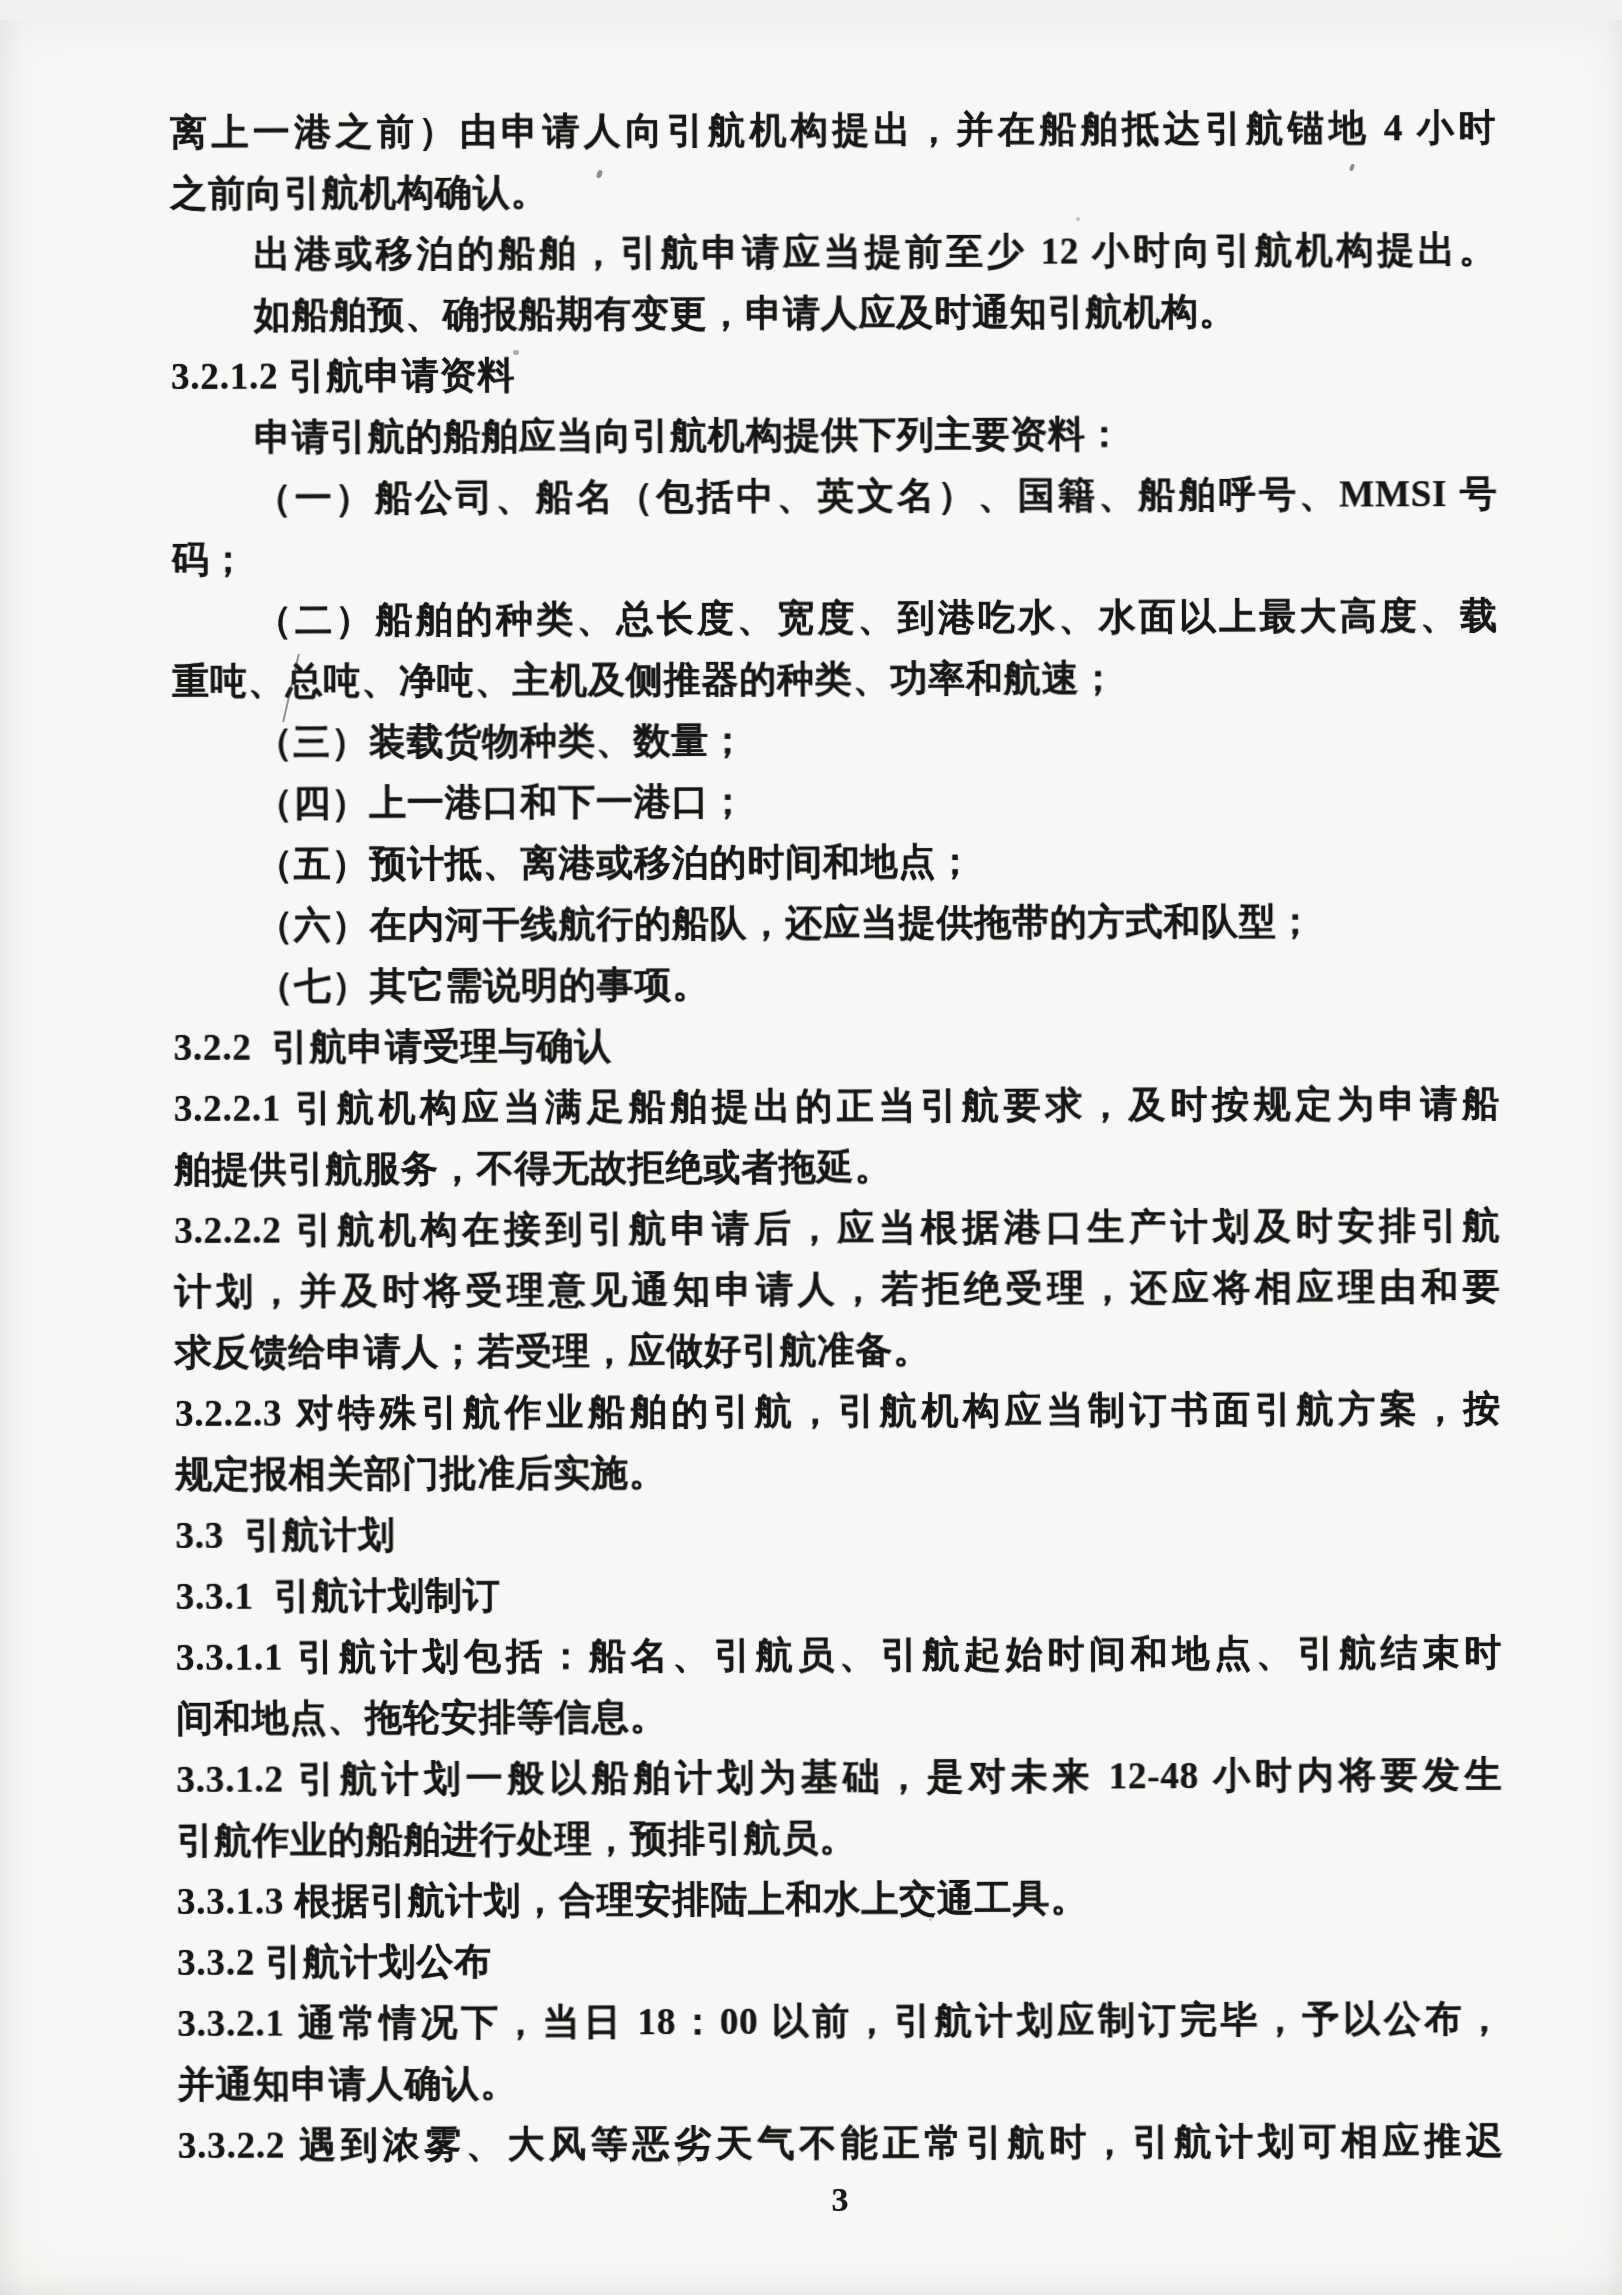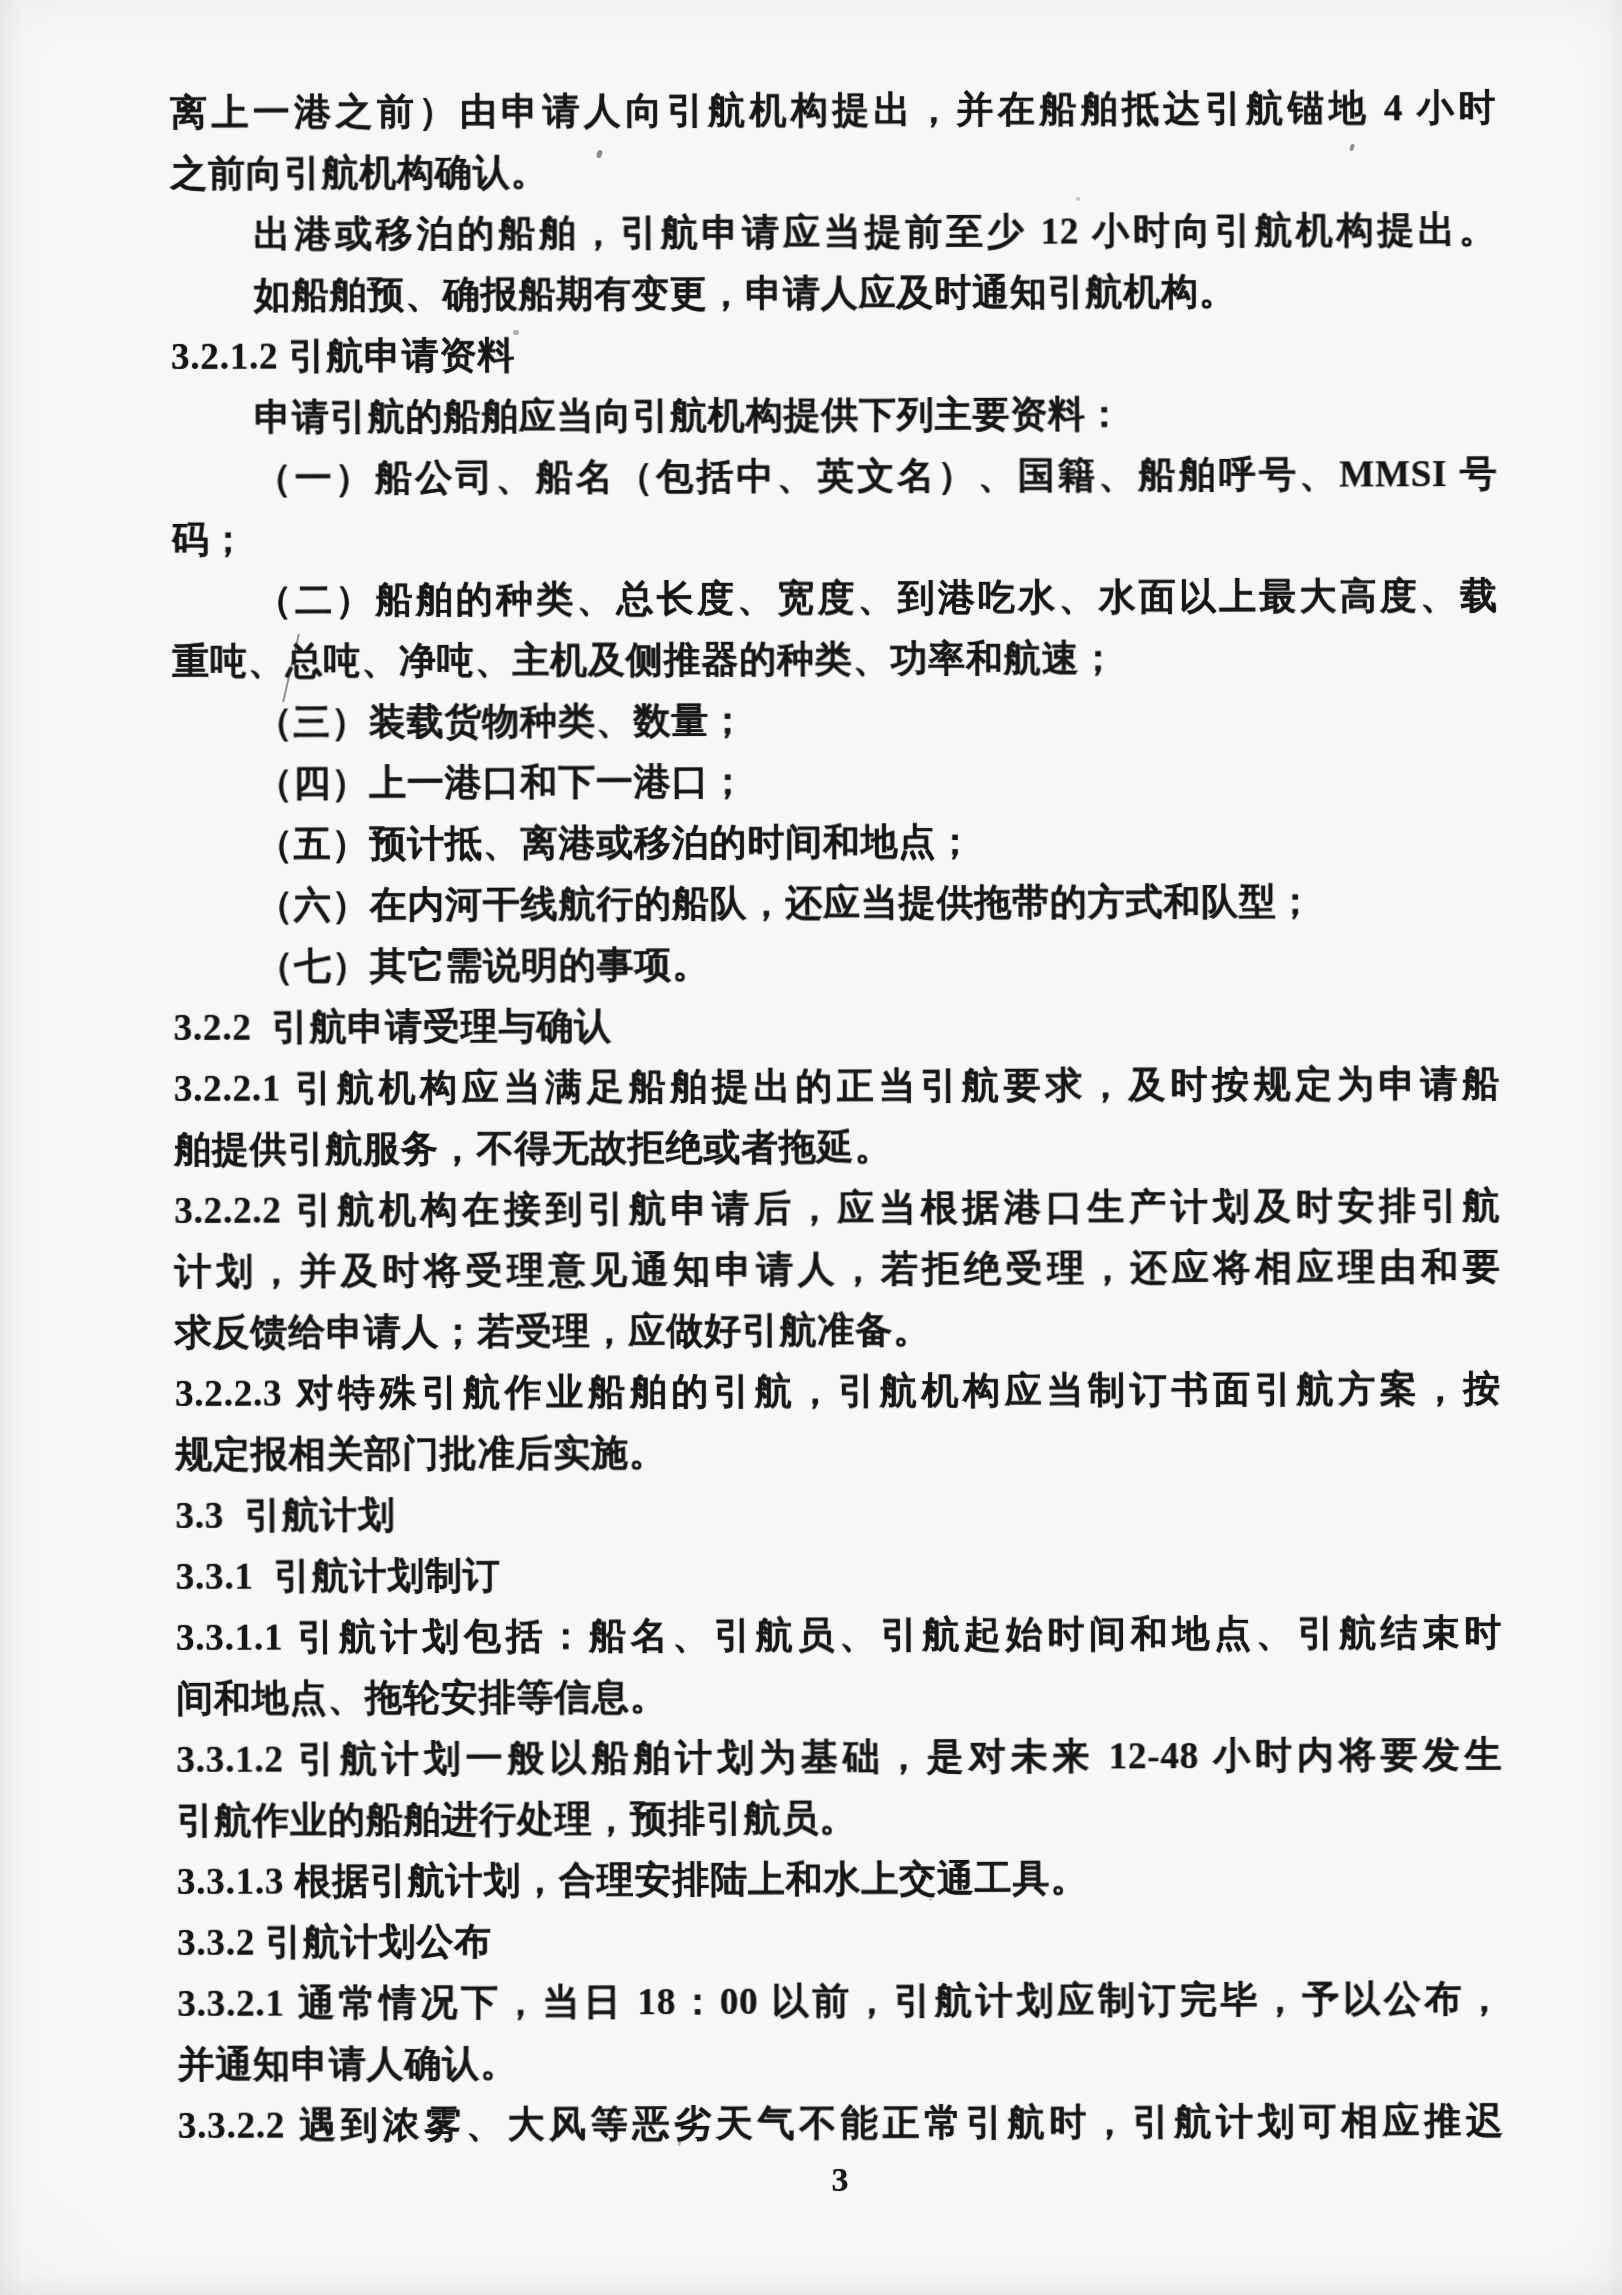--- a/index.html
+++ b/index.html
@@ -13,20 +13,21 @@
     background: #f2f1ef;
     font-family: "Liberation Serif", serif;
     overflow: hidden;
   }
   .scan-page {
     position: absolute;
     inset: 0;
     background:
       radial-gradient(ellipse 140% 120% at 52% 42%, #f8f7f5 55%, #efeeeb 92%, #e9e8e5 100%);
     box-shadow: inset 0 0 56px rgba(0,0,0,0.05);
+    margin-top: 20px;
   }
   
   .scan-page::before {
     content: "";
     position: absolute;
     inset: 0;
     background:
       linear-gradient(90deg, rgba(120,120,120,0.06) 0, rgba(0,0,0,0) 22.4px),
       linear-gradient(270deg, rgba(120,120,120,0.05) 0, rgba(0,0,0,0) 17.6px),
       linear-gradient(0deg, rgba(120,120,120,0.05) 0, rgba(0,0,0,0) 21px);

